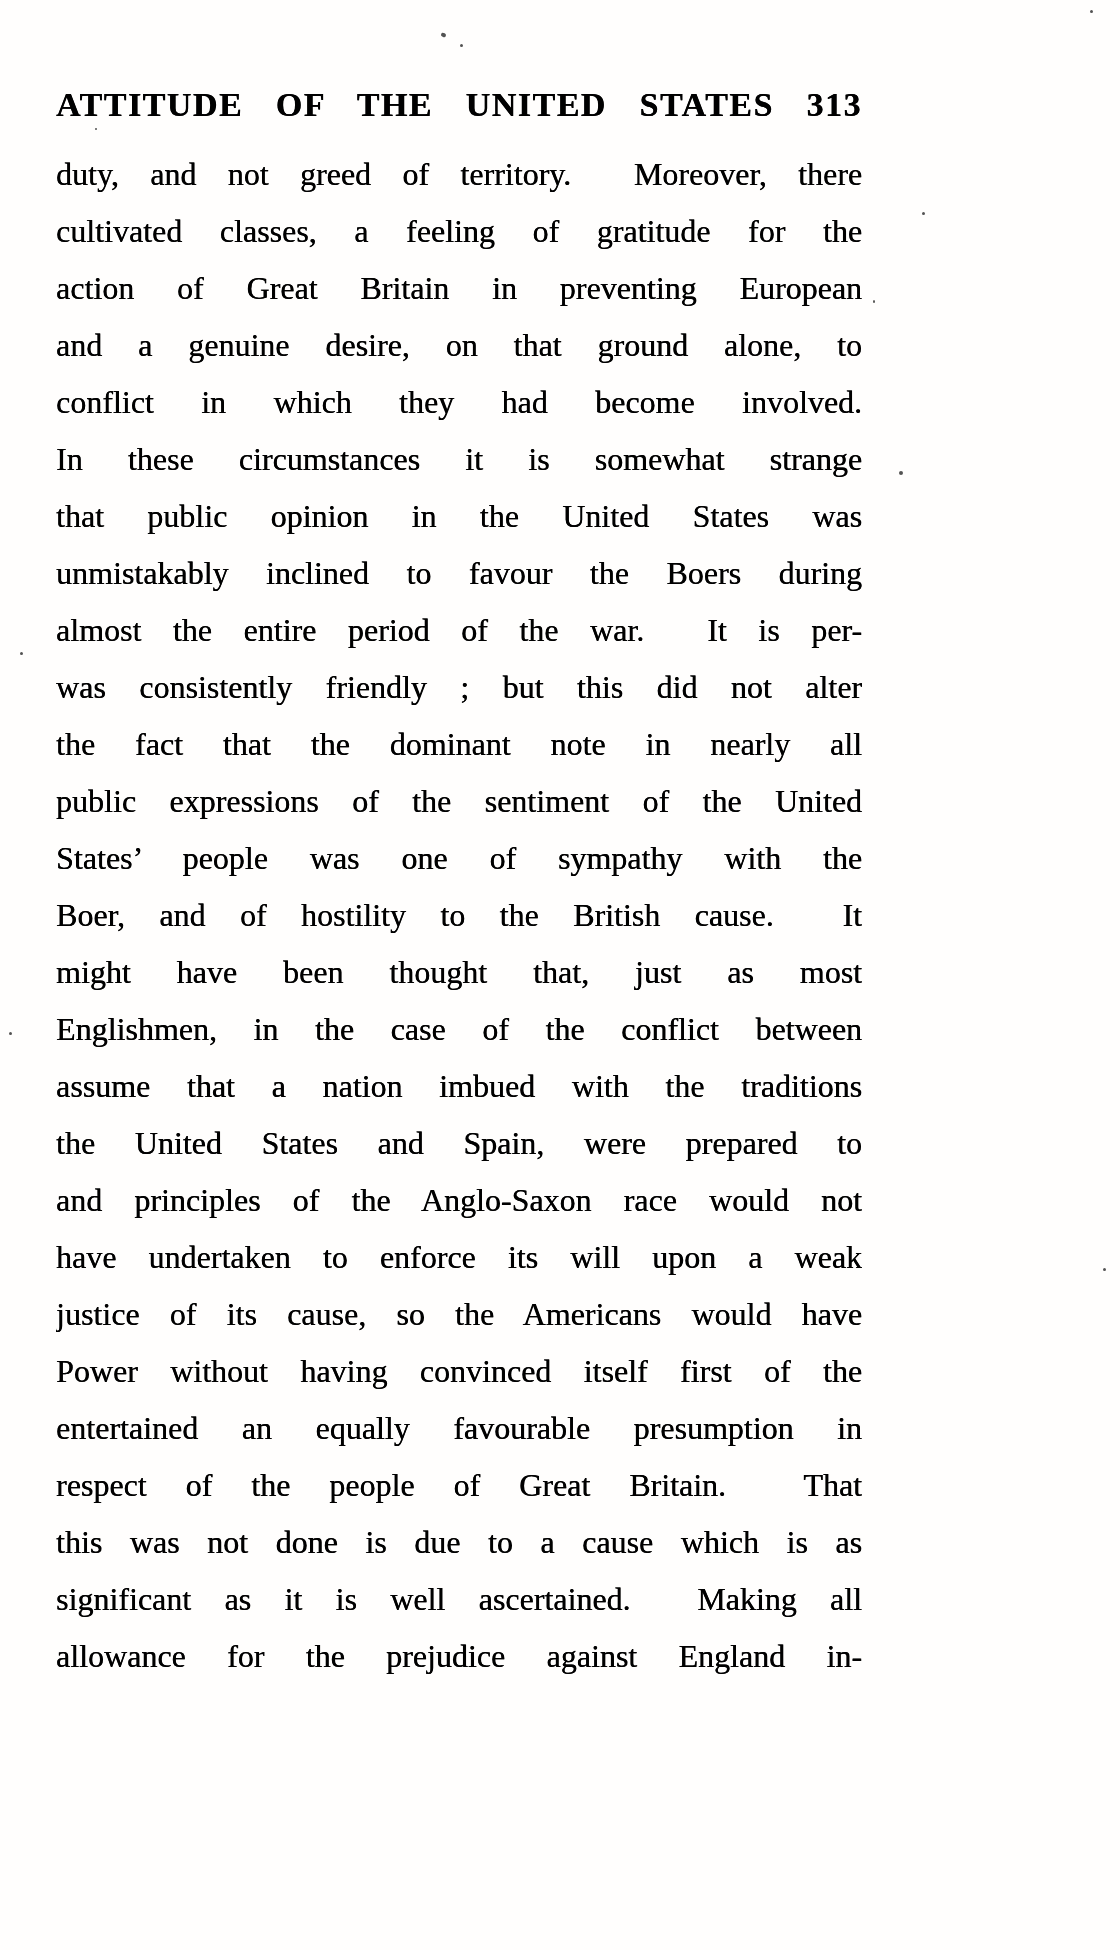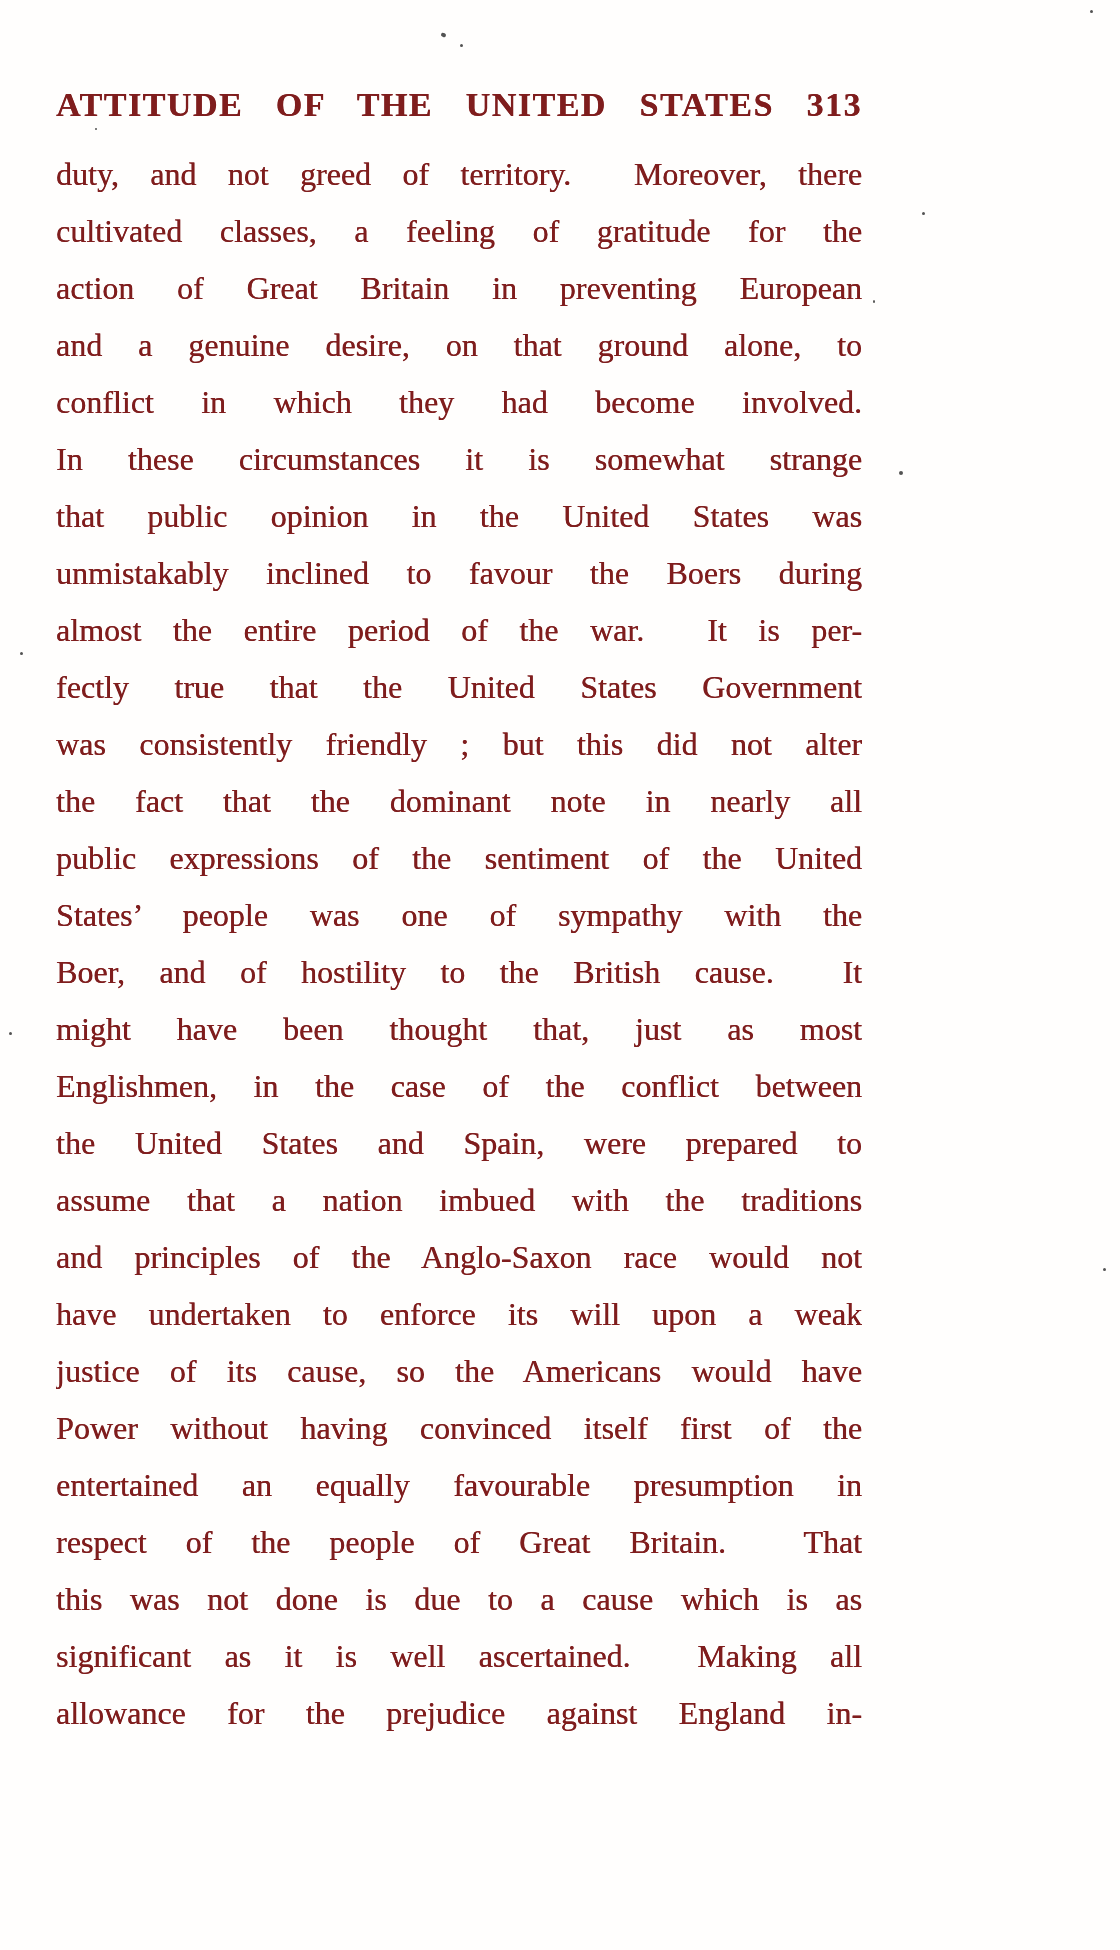--- a/index.html
+++ b/index.html
@@ -7,21 +7,21 @@
     padding: 0;
     background: #ffffff;
   }
   .page {
     position: relative;
     width: 1120px;
     height: 1950px;
     background: #fffefd;
     overflow: hidden;
     font-family: "Liberation Serif", "DejaVu Serif", serif;
-    color: #7f1d1d;
+    color: #000000;
   }
   .textblock {
     position: absolute;
     left: 56px;
     top: 84px;
     width: 806px;
   }
   .headline {
     font-size: 34px;
     line-height: 42px;
@@ -75,30 +75,29 @@
     <div class="body-text">
         <div class="line">duty, and not greed of territory.&nbsp; Moreover, there</div>
         <div class="line">cultivated classes, a feeling of gratitude for the</div>
         <div class="line">action of Great Britain in preventing European</div>
         <div class="line">and a genuine desire, on that ground alone, to</div>
         <div class="line">conflict in which they had become involved.</div>
         <div class="line">In these circumstances it is somewhat strange</div>
         <div class="line">that public opinion in the United States was</div>
         <div class="line">unmistakably inclined to favour the Boers during</div>
         <div class="line">almost the entire period of the war.&nbsp; It is per-</div>
-        <div class="line">fectly true that the United States Government</div>
         <div class="line">was consistently friendly&nbsp;; but this did not alter</div>
         <div class="line">the fact that the dominant note in nearly all</div>
         <div class="line">public expressions of the sentiment of the United</div>
         <div class="line">States’ people was one of sympathy with the</div>
         <div class="line">Boer, and of hostility to the British cause.&nbsp; It</div>
         <div class="line">might have been thought that, just as most</div>
         <div class="line">Englishmen, in the case of the conflict between</div>
+        <div class="line">assume that a nation imbued with the traditions</div>
         <div class="line">the United States and Spain, were prepared to</div>
-        <div class="line">assume that a nation imbued with the traditions</div>
         <div class="line">and principles of the Anglo-Saxon race would not</div>
         <div class="line">have undertaken to enforce its will upon a weak</div>
         <div class="line">justice of its cause, so the Americans would have</div>
         <div class="line">Power without having convinced itself first of the</div>
         <div class="line">entertained an equally favourable presumption in</div>
         <div class="line">respect of the people of Great Britain.&nbsp; That</div>
         <div class="line">this was not done is due to a cause which is as</div>
         <div class="line">significant as it is well ascertained.&nbsp; Making all</div>
         <div class="line">allowance for the prejudice against England in-</div>
       </div>

